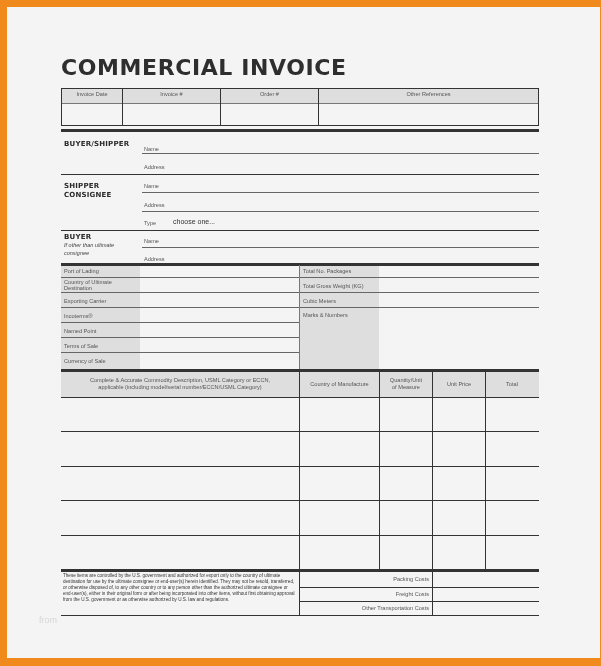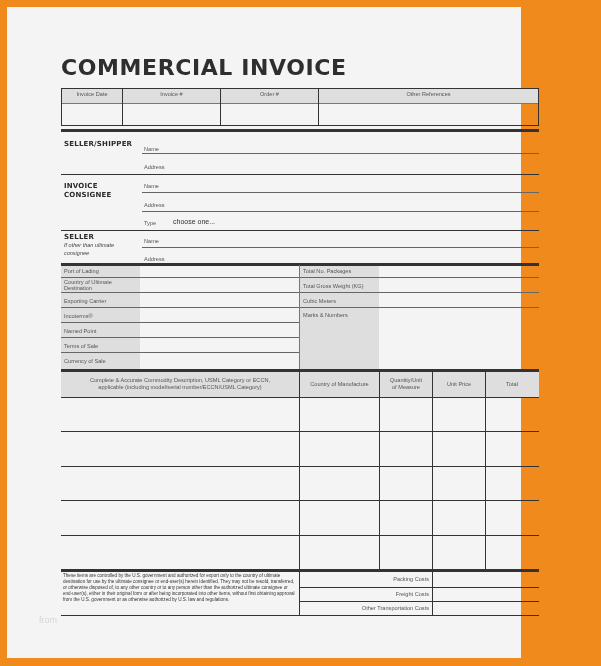--- a/index.html
+++ b/index.html
@@ -3,21 +3,21 @@
 <meta charset="utf-8">
 <style>
   html, body { margin: 0; padding: 0; }
   body {
     width: 601px; height: 666px; position: relative; overflow: hidden;
     background: #f08a1c;
     font-family: "Liberation Sans", sans-serif;
     color: #333;
   }
   .page {
-    position: absolute; left: 7px; top: 7px; width: 514px; height: 651px;
+    position: absolute; left: 7px; top: 7px; width: 593px; height: 651px;
     background: #f4f4f4;
   }
   .abs { position: absolute; }
   .title {
     left: 54px; top: 48px; font-size: 22px; font-weight: bold; letter-spacing: 0.6px;
     color: #2e2e2e; font-family: "DejaVu Sans", sans-serif;
   }
   .tiny { font-size: 5.6px; color: #555; white-space: nowrap; }
   .small { font-size: 6.2px; color: #444; white-space: nowrap; }
   .bold-label { font-size: 7px; font-weight: bold; color: #2a2a2a; letter-spacing: 0.2px; line-height: 9px; font-family: "DejaVu Sans", sans-serif;}
@@ -57,41 +57,41 @@
 
     <div class="field" style="left:56px; top:98px; width:58px; height:19px;"></div>
     <div class="field" style="left:117px; top:98px; width:95px; height:19px;"></div>
     <div class="field" style="left:215px; top:98px; width:95px; height:19px;"></div>
     <div class="field" style="left:313px; top:98px; width:217px; height:19px;"></div>
   </div>
 
   <div>
     <div class="hthick" style="left:54px; top:122px; width:478px;"></div>
 
-    <div class="abs bold-label" style="left:57px; top:133px;">SELLER/SHIPPER</div>
+    <div class="abs bold-label" style="left:57px; top:133px;">BUYER/SHIPPER</div>
     <div class="abs tiny" style="left:137px; top:139px;">Name</div>
     <div class="field" style="left:165px; top:134px; width:366px; height:12px;"></div>
     <div class="hline" style="left:135px; top:146px; width:397px; background:#666;"></div>
     <div class="abs tiny" style="left:137px; top:157px;">Address</div>
     <div class="field" style="left:170px; top:152px; width:361px; height:12px;"></div>
     <div class="hline" style="left:54px; top:167px; width:478px; background:#333;"></div>
 
-    <div class="abs bold-label" style="left:57px; top:175px;">INVOICE</div>
+    <div class="abs bold-label" style="left:57px; top:175px;">SHIPPER</div>
     <div class="abs bold-label" style="left:57px; top:184px;">CONSIGNEE</div>
     <div class="abs tiny" style="left:137px; top:176px;">Name</div>
     <div class="field" style="left:165px; top:171px; width:366px; height:12px;"></div>
     <div class="hline" style="left:135px; top:185px; width:397px; background:#666;"></div>
     <div class="abs tiny" style="left:137px; top:195px;">Address</div>
     <div class="field" style="left:170px; top:190px; width:361px; height:12px;"></div>
     <div class="hline" style="left:135px; top:204px; width:397px; background:#666;"></div>
     <div class="abs tiny" style="left:137px; top:213px;">Type</div>
     <div class="abs small" style="left:166px; top:211px; font-size:7px; color:#333;">choose one...</div>
     <div class="hline" style="left:54px; top:223px; width:478px; background:#333;"></div>
 
-    <div class="abs bold-label" style="left:57px; top:226px;">SELLER</div>
+    <div class="abs bold-label" style="left:57px; top:226px;">BUYER</div>
     <div class="abs italic-note" style="left:57px; top:234px;">If other than ultimate</div>
     <div class="abs italic-note" style="left:57px; top:242px;">consignee</div>
     <div class="abs tiny" style="left:137px; top:231px;">Name</div>
     <div class="field" style="left:165px; top:226px; width:366px; height:12px;"></div>
     <div class="hline" style="left:135px; top:240px; width:397px; background:#666;"></div>
     <div class="abs tiny" style="left:137px; top:249px;">Address</div>
     <div class="field" style="left:170px; top:244px; width:361px; height:11px;"></div>
   </div>
 
   <div>

